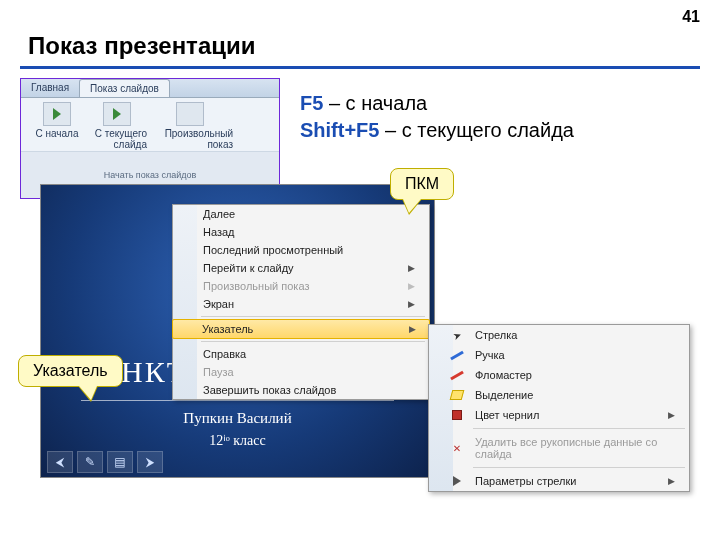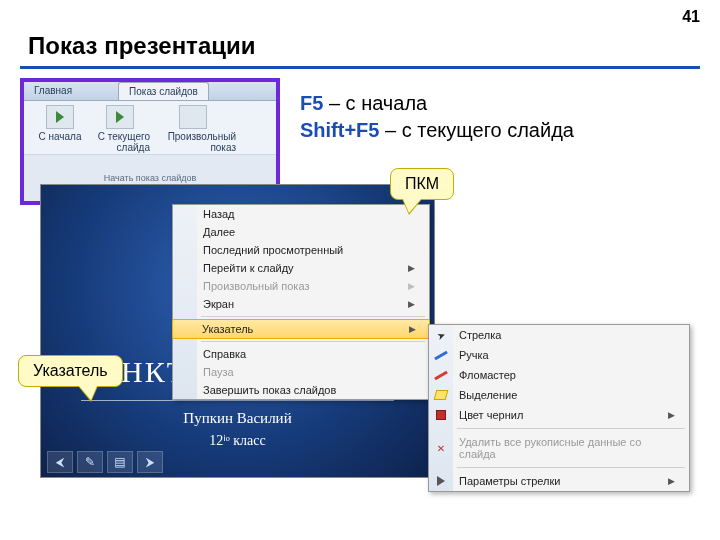--- a/index.html
+++ b/index.html
@@ -29,39 +29,38 @@
     position: absolute;
     top: 66px; left: 20px; right: 20px;
     height: 3px;
     background: #1a4db3;
   }
   
   .ribbon {
     position: absolute;
     top: 78px; left: 20px;
     width: 260px;
-    border: 4px solid #6d28d9;
+    border: 1px solid #6d28d9;
     font-size: 10px;
     background: #e9eef4;
   }
   .ribbon-tabs {
     display: flex;
     background: linear-gradient(#d7e3f1,#c2d3e6);
     border-bottom: 1px solid #9ab;
   }
   .ribbon-tab {
     padding: 3px 10px;
     color: #2a3d5b;
   }
   .ribbon-tab.active {
     background: #eef3f9;
     border: 1px solid #9ab;
     border-bottom: none;
     border-radius: 3px 3px 0 0;
-    margin-left: 36px;
   }
   .ribbon-body { display:flex; padding: 4px 6px 1px; background:#eef3f9; }
   .rb-btn { display:flex; flex-direction:column; align-items:center; width:60px; }
   .rb-icon { width:28px; height:24px; background:#dfe7ef; border:1px solid #b0bccb; margin-bottom:2px; display:flex; align-items:center; justify-content:center; }
   .rb-icon.play::after{content:""; border-left:8px solid #3a8a3a; border-top:6px solid transparent; border-bottom:6px solid transparent;}
   .rb-label{ text-align:right; line-height:1.1; font-size:10px; color:#2a3d5b;}
   .ribbon-group { font-size:9px; text-align:center; color:#5a6b80; padding:18px 0; background:#e2e9f2; border-top:1px solid #cdd8e4;}
   
   .shortcuts {
     position: absolute;
@@ -139,20 +138,21 @@
   
   .submenu{
     position:absolute;
     top:324px; left:428px;
     width:262px;
     background:#f4f4f4;
     border:1px solid #9a9a9a;
     font-size:11px;
     box-shadow:2px 2px 5px rgba(0,0,0,.3);
     z-index:40;
+    padding-left:16px;
   }
   .submenu .strip{ position:absolute; left:0; top:0; bottom:0; width:24px; background:linear-gradient(#eef2f7,#dde6f0);}
   .sub-item{ position:relative; padding:4px 14px 4px 30px; display:flex; align-items:center; justify-content:space-between; color:#222;}
   .sub-item.disabled{ color:#9a9a9a;}
   .sub-sep{ height:1px; margin:3px 4px 3px 28px; background:#d0d0d0;}
   .sub-icon{ position:absolute; left:4px; width:16px; height:16px; display:flex; align-items:center; justify-content:center;}
   .cursor-ic::before{content:"➤"; font-size:10px; color:#333; transform:rotate(-20deg); display:inline-block;}
   .pen-blue{ width:14px; height:3px; background:#2e6bd6; transform:rotate(-30deg);}
   .pen-red{ width:14px; height:3px; background:#d63a2e; transform:rotate(-30deg);}
   .hl-ic{ width:12px; height:10px; background:#ffe36b; border:1px solid #caa700; transform:skewX(-15deg);}
@@ -207,24 +207,24 @@
     <div class="nav-btn">⮜</div>
     <div class="nav-btn">✎</div>
     <div class="nav-btn">▤</div>
     <div class="nav-btn">⮞</div>
   </div>
 </div>
 
 <div class="menu">
   <div class="strip"></div>
   <div class="menu-item">
+      <span>Далее</span>
+    </div>
+  <div class="menu-item">
       <span>Назад</span>
-    </div>
-  <div class="menu-item">
-      <span>Далее</span>
     </div>
   <div class="menu-item">
       <span>Последний просмотренный</span>
     </div>
   <div class="menu-item">
       <span>Перейти к слайду</span>
       <span class="arrow">▶</span>
     </div>
   <div class="menu-item disabled">
       <span>Произвольный показ</span>

